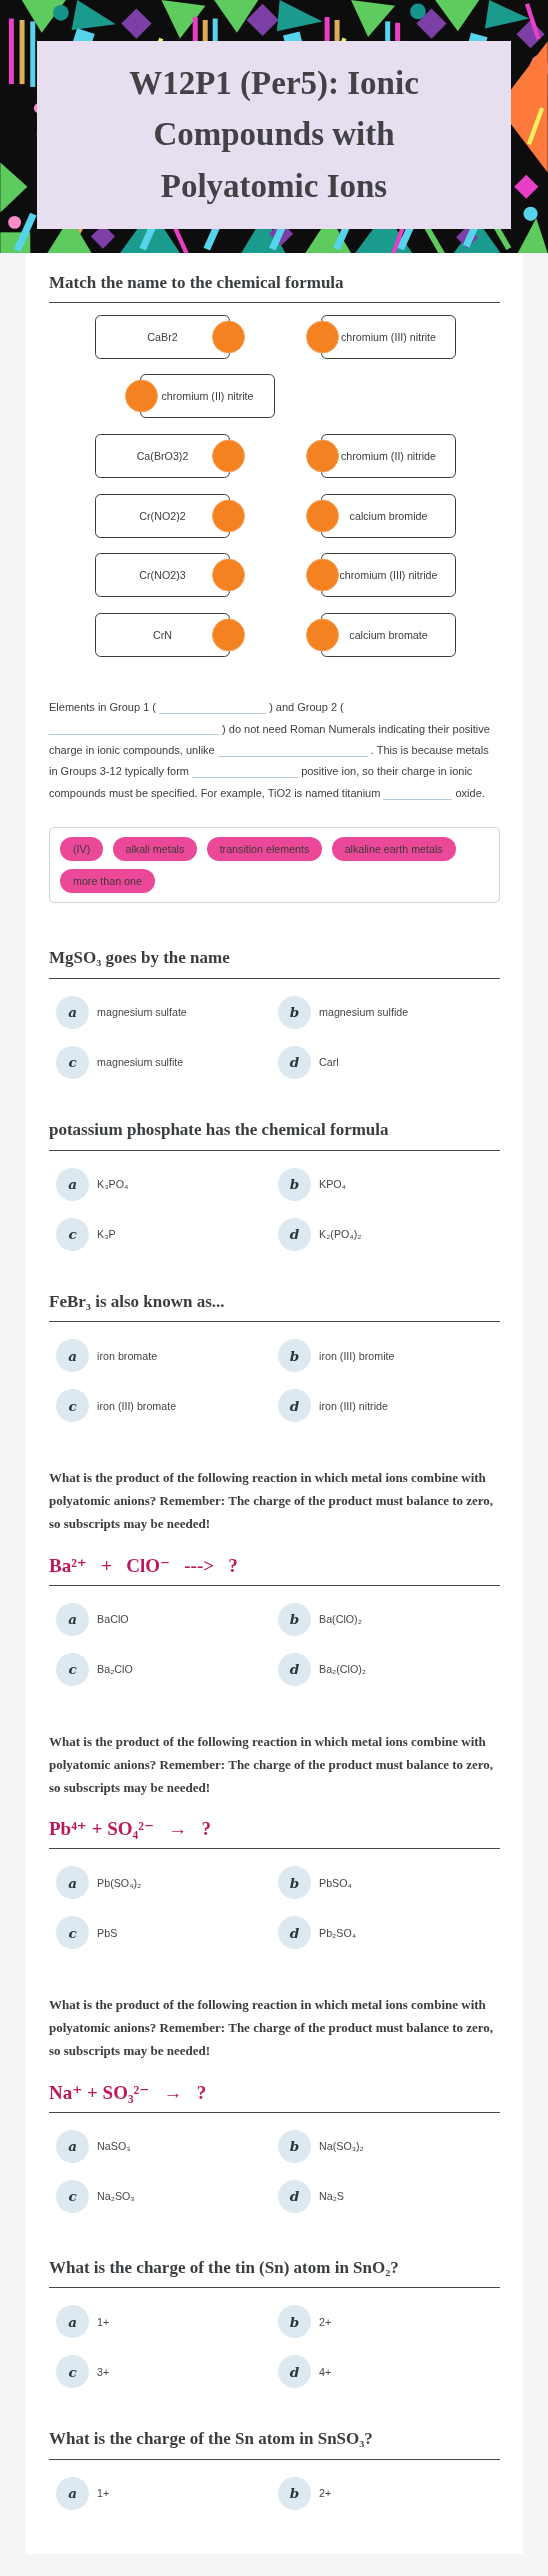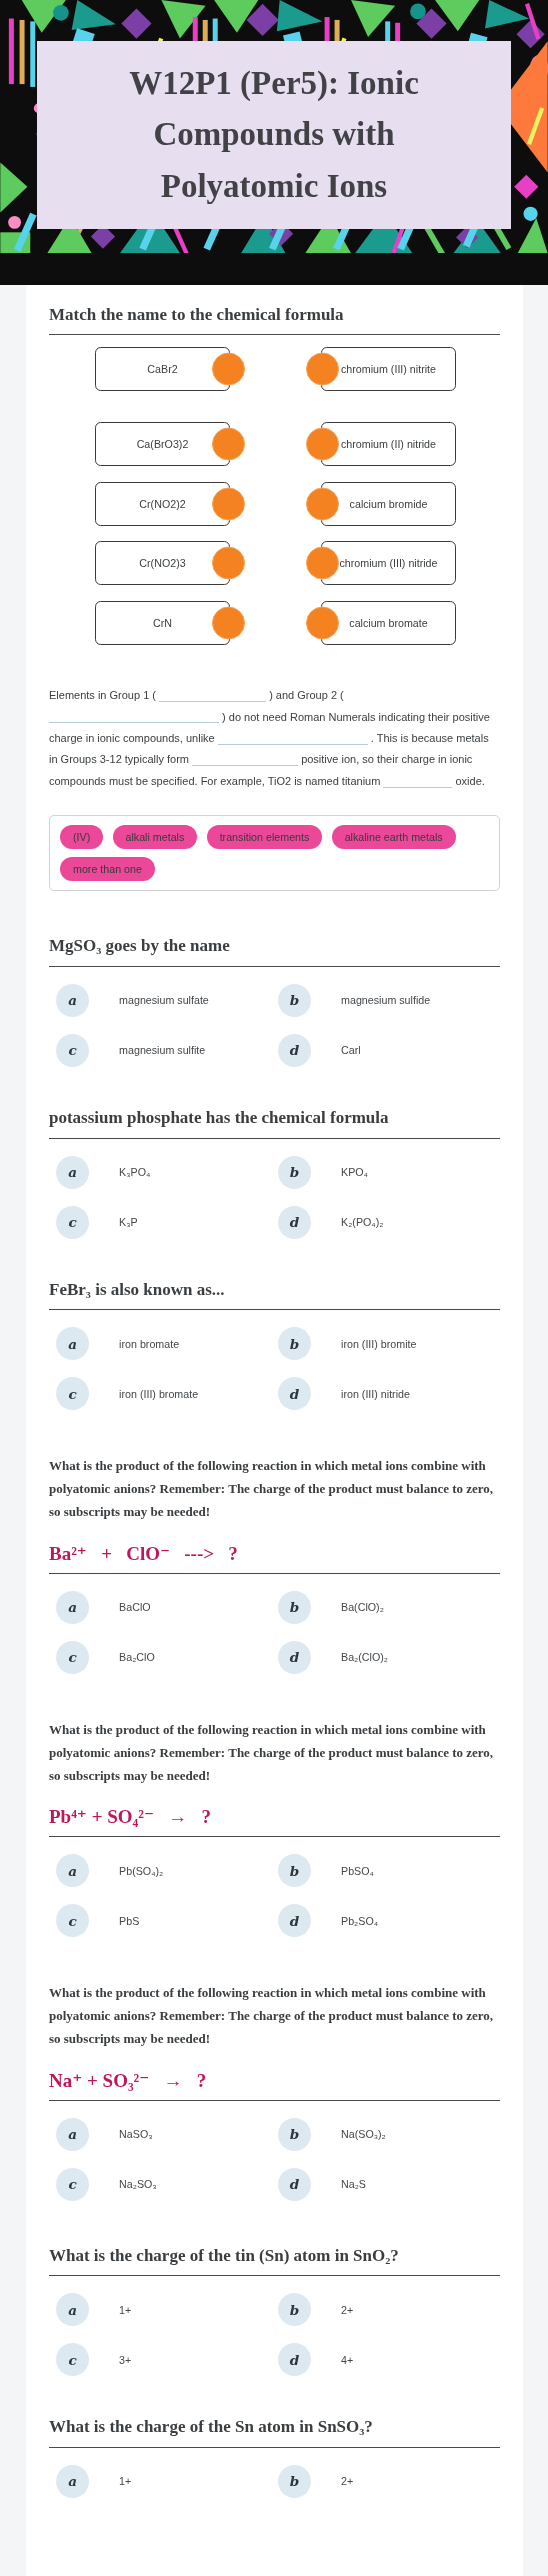--- a/index.html
+++ b/index.html
@@ -5,21 +5,21 @@
   * { margin:0; padding:0; box-sizing:border-box; }
   html,body { width:548px; }
   body {
     background:#f4f5f6;
     width:548px; height:2576px;
     overflow:hidden;
     font-family:"Liberation Sans", sans-serif;
     color:#404549;
   }
   
-  .header { position:relative; width:548px; height:285px; background:#0d0d0d; }
+  .header { position:relative; width:548px; height:253px; background:#0d0d0d; }
   .header svg { position:absolute; inset:0; display:block; }
   .title-box {
     position:absolute; left:37px; top:41px; width:474px; height:188px;
     background:#e7dff0;
     display:flex; flex-direction:column; justify-content:center; align-items:center;
     text-align:center;
   }
   .title-box .tline {
     font-family:"Liberation Serif","DejaVu Serif",serif;
     font-size:33px; font-weight:600; color:#414146; line-height:1.55;
@@ -86,21 +86,21 @@
   }
   .option { display:flex; align-items:center; height:33px; cursor:pointer; }
   .opt-badge {
     width:33px; height:33px; border-radius:50%; background:#dde9f0;
     display:flex; align-items:center; justify-content:center; flex:0 0 33px;
   }
   .opt-letter {
     font-family:"DejaVu Serif",serif; font-style:italic; font-weight:700;
     font-size:13.6px; color:#2e363b;
   }
-  .opt-text { margin-left:30px; font-size:10.7px; color:#42474b; }
+  .opt-text { margin-left:8px; font-size:10.7px; color:#42474b; }
 </style>
 </head>
 <body>
 
 <div class="header">
   <svg viewBox="0 0 768 355" width="548" height="253">
     <rect x="0" y="0" width="768" height="355" fill="#0d0d0d"></rect>
 
     <polygon points="30,0 92,0 58,46" fill="#5ecb5e"></polygon>
     <polygon points="108,0 162,34 100,42" fill="#1b9b8d"></polygon>
@@ -197,20 +197,24 @@
       <span>CaBr2</span>
       <span class="dot dot-r"></span>
     </div>
     <div class="match-card right">
       <span class="dot dot-l"></span>
       <span>chromium (III) nitrite</span>
     </div>
   </div>
 
   <div class="match-row">
+    <div class="match-card right">
+      <span class="dot dot-l"></span>
+      <span>chromium (II) nitrite</span>
+    </div>
   </div>
 
   <div class="match-row">
     <div class="match-card left">
       <span>Ca(BrO3)2</span>
       <span class="dot dot-r"></span>
     </div>
     <div class="match-card right">
       <span class="dot dot-l"></span>
       <span>chromium (II) nitride</span>

